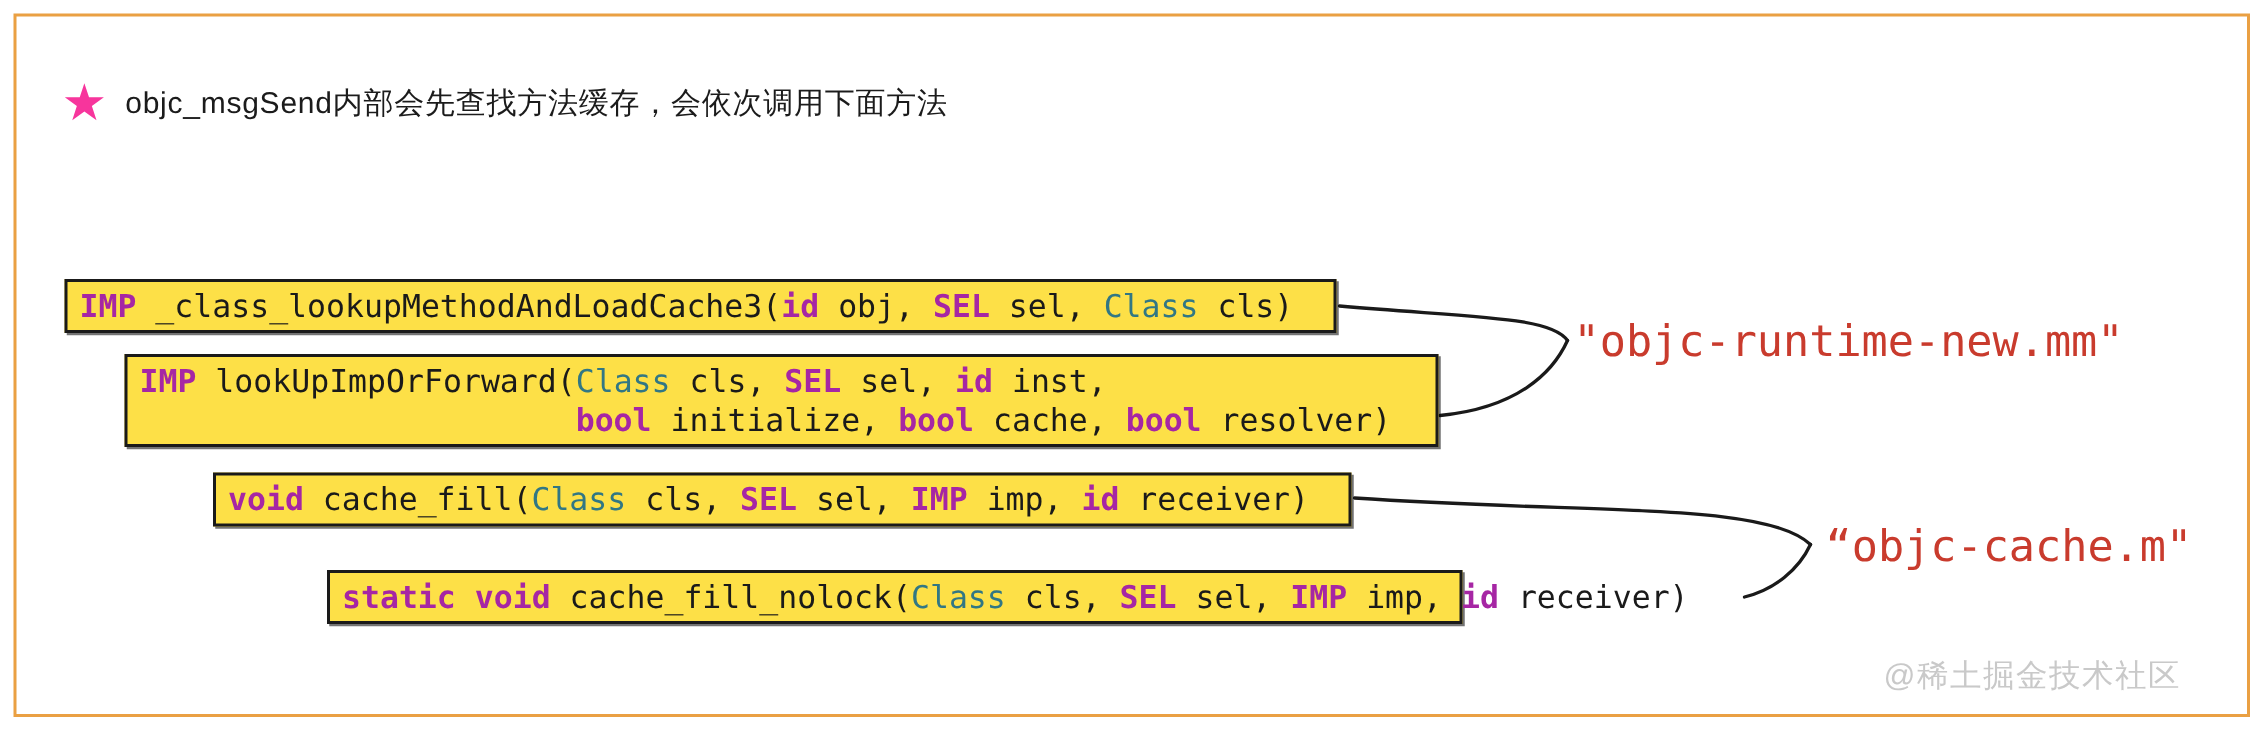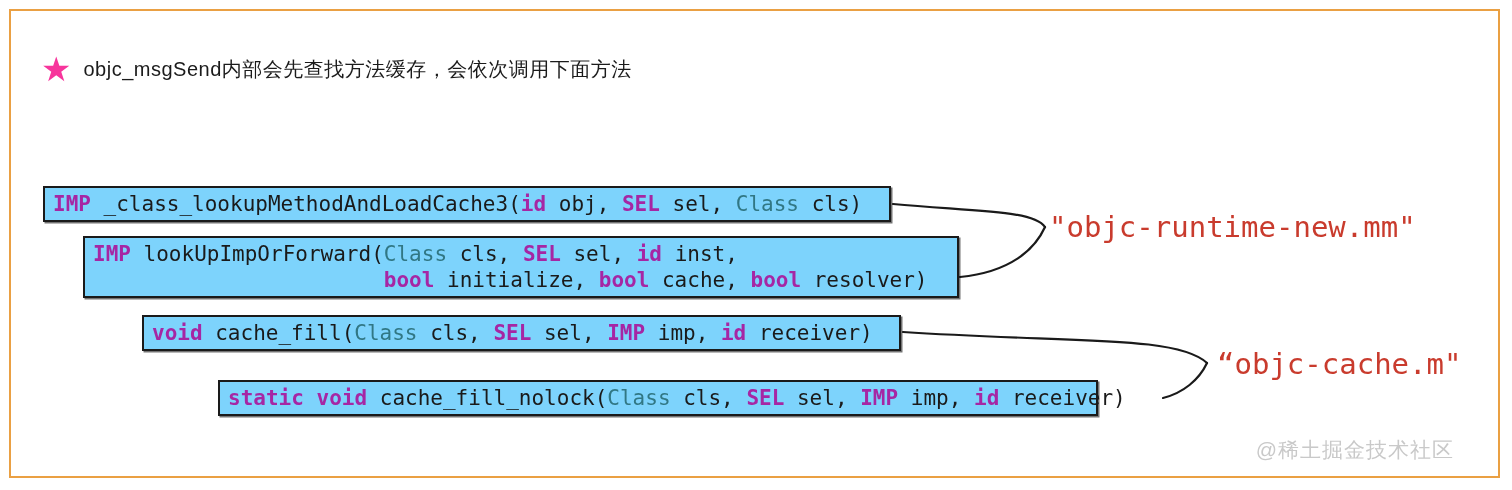--- a/index.html
+++ b/index.html
@@ -27,35 +27,35 @@
   .star{
     color:var(--star-pink);font-size:34px;line-height:34px;
   }
   .title-text{
     color:#1B1B1B;font-size:20px;line-height:36px;letter-spacing:0.5px;
   }
   .connectors{
     position:absolute;left:0;top:0;width:1512px;height:490px;pointer-events:none;
   }
   .code-box{
-    position:absolute;border:2px solid var(--box-border);background:#7dd3fc;
+    position:absolute;border:2px solid var(--box-border);background:#fde047;
     box-sizing:border-box;padding:3px 8px;
     box-shadow:1.5px 1.5px 0 rgba(0,0,0,0.55);
   }
   .code-box pre{
     margin:0;font-family:"DejaVu Sans Mono", monospace;font-size:21px;line-height:26px;
     color:var(--code-text);white-space:pre;
   }
   .tok-kw{color:var(--keyword-purple);font-weight:bold;}
   .tok-type{color:var(--class-teal);}
   .tok-plain{color:var(--code-text);}
   .box1{left:32px;top:175px;width:848px;}
   .box2{left:72px;top:225px;width:876px;}
   .box3{left:131px;top:304px;width:759px;}
-  .box4{left:207px;top:369px;width:880px;}
+  .box4{left:207px;top:369px;width:757px;}
   .file-label{
     position:absolute;font-family:"DejaVu Sans Mono", monospace;font-size:29px;
     color:var(--file-label-red);white-space:nowrap;
   }
   .label1{left:1038px;top:199px;}
   .label2{left:1206px;top:336px;}
   .watermark{
     position:absolute;right:44px;bottom:12px;font-size:21px;letter-spacing:1px;
     color:var(--watermark-gray);
     margin-top:40px;

